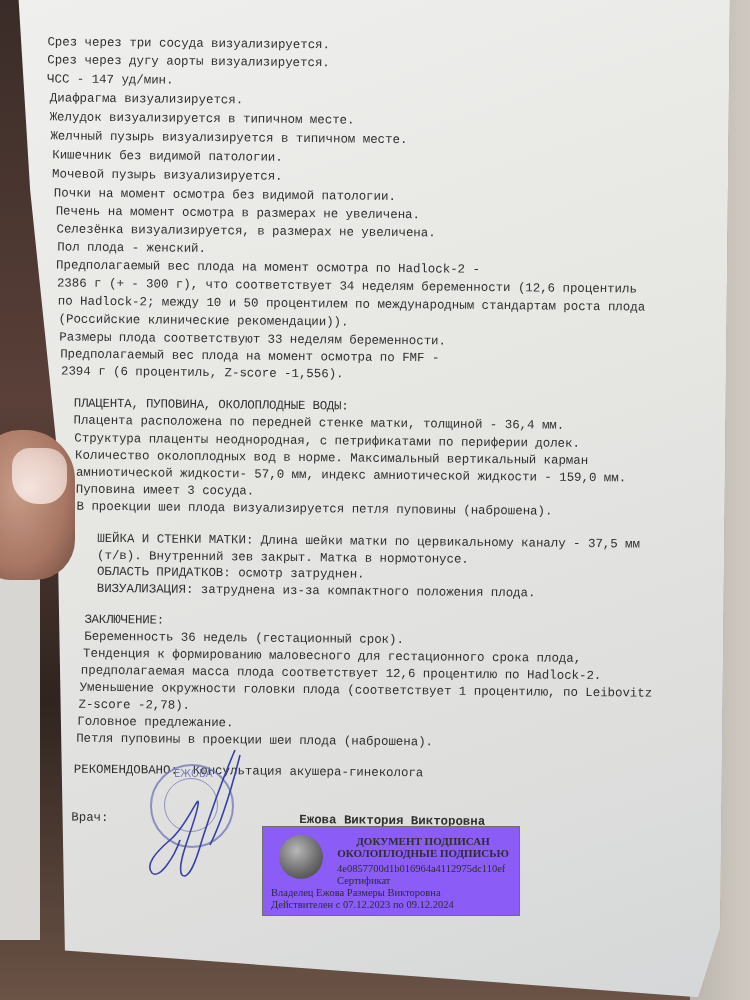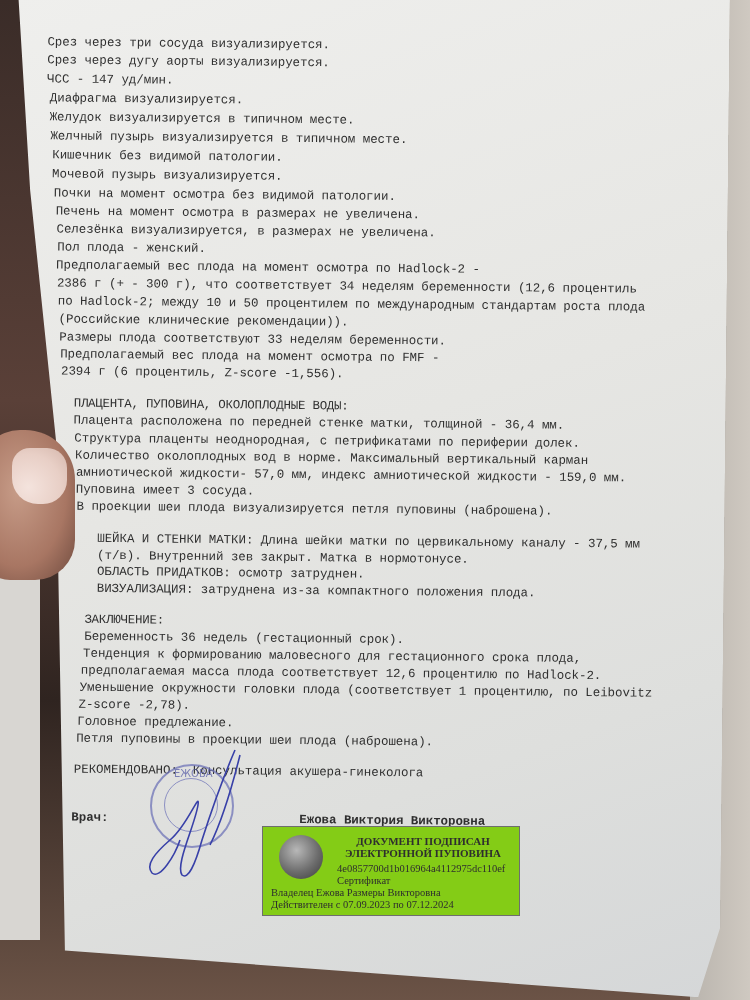--- a/index.html
+++ b/index.html
@@ -30,37 +30,37 @@
     border-radius: 40px 50px 40px 30px;
   }
   .nail {
     position:absolute; left:12px; top:448px; width:55px; height:56px;
     background: radial-gradient(ellipse at 30% 70%, #f4e3dd 0%, #e8cfc6 60%, #d4b6ab 100%);
     border-radius: 18px 20px 24px 26px;
   }
   .doc { position:absolute; left:0; top:0; color:#2f2f2f; font-size:12.4px; line-height:18.3px; white-space:pre; }
   .ln { position:absolute; }
   .hdr { letter-spacing:-0.2px; }
-  .doctor-label { font-weight:bold; }
+  .doctor-label { font-weight:normal; }
   .doctor-name { font-weight:bold; }
   .stamp {
     position:absolute; left:150px; top:764px; width:80px; height:80px;
     border:2px solid #6f74b8; border-radius:50%; opacity:0.75;
   }
   .stamp-inner {
     position:absolute; left:12px; top:12px; width:52px; height:52px;
     border:1.5px solid #6f74b8; border-radius:50%;
   }
   .stamp-text {
     position:absolute; left:22px; top:2px; font-family:"DejaVu Sans",sans-serif; font-size:10px; color:#5a5fa8;
   }
   .signature { position:absolute; left:140px; top:745px; width:110px; height:140px; }
   .esig {
     position:absolute; left:262px; top:826px; width:256px; height:88px;
-    border:1.5px solid #6e6e6e; background:#84cc16;
+    border:1.5px solid #6e6e6e; background:#8b5cf6;
     font-family: "Liberation Serif", "DejaVu Serif", serif; color:#2e2e2e;
   }
   .esig-logo {
     position:absolute; left:16px; top:8px; width:44px; height:44px; border-radius:50%;
     background: radial-gradient(circle at 40% 35%, #b8b8b8 0%, #6d6d6d 55%, #3a3a3a 100%);
   }
   .esig-title { position:absolute; left:70px; top:8px; width:180px; text-align:center; font-weight:bold; font-size:11px; line-height:12px; }
   .esig-line { position:absolute; font-size:10.5px; line-height:12px; white-space:nowrap; }
 </style>
 </head>
@@ -131,22 +131,22 @@
   <span class="stamp-text">ЕЖОВА</span>
 </div>
 <svg class="signature" viewBox="0 0 110 140">
   <path d="M95 5 C80 40 70 70 62 95 C55 120 48 135 42 130 C35 120 55 80 58 60 C60 45 48 80 30 95 C15 108 5 120 12 128 C20 135 35 110 40 95 M100 10 C90 50 80 80 70 100" fill="none" stroke="#3840a8" stroke-width="1.6"></path>
 </svg>
 
 <div class="esig">
   <div class="esig-logo"></div>
   <div class="esig-title">
     <div>ДОКУМЕНТ ПОДПИСАН</div>
-    <div>ЭЛЕКТРОННОЙ ПУПОВИНА</div>
+    <div>ОКОЛОПЛОДНЫЕ ПОДПИСЬЮ</div>
   </div>
   <div class="esig-line" style="left:74px;top:48px">Сертификат</div>
   <div class="esig-line" style="left:74px;top:36px">4e0857700d1b016964a4112975dc110ef</div>
   <div class="esig-line" style="left:8px;top:60px">Владелец Ежова Размеры Викторовна</div>
-  <div class="esig-line" style="left:8px;top:72px">Действителен  с 07.09.2023 по 07.12.2024</div>
+  <div class="esig-line" style="left:8px;top:72px">Действителен  с 07.12.2023 по 09.12.2024</div>
 </div>
 
 <div class="thumb"></div>
 <div class="nail"></div>
 
 </body></html>

